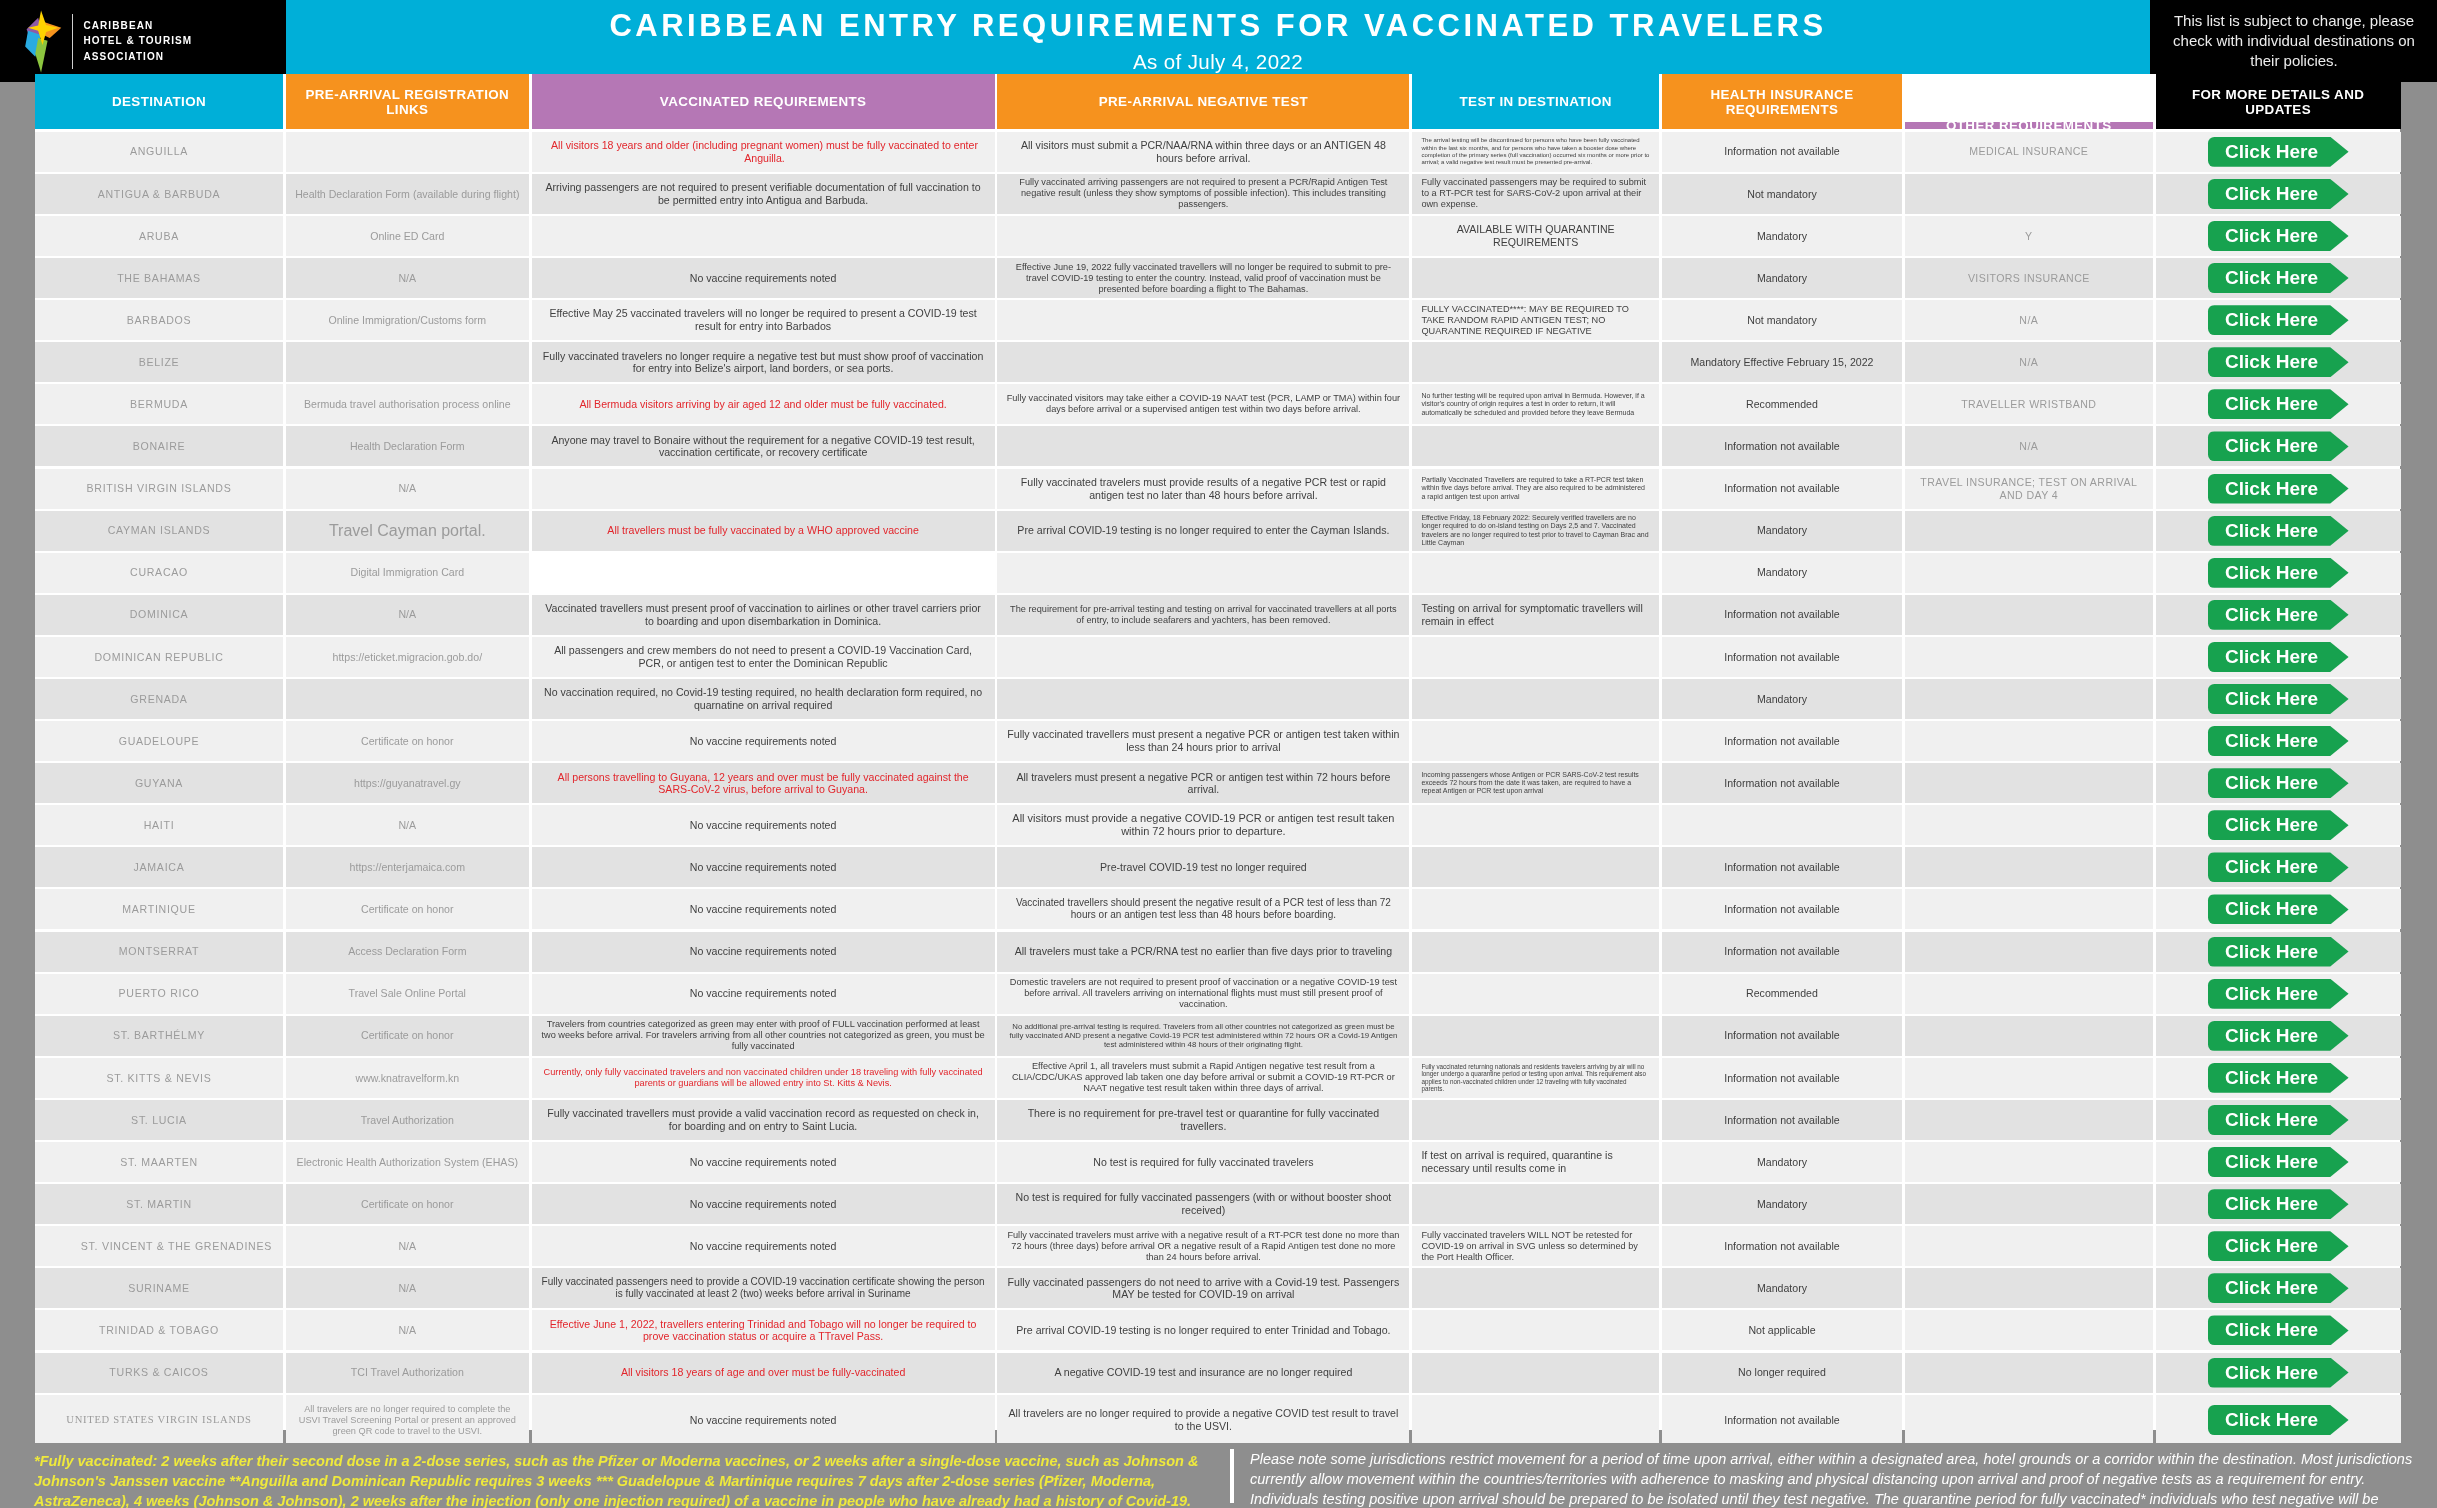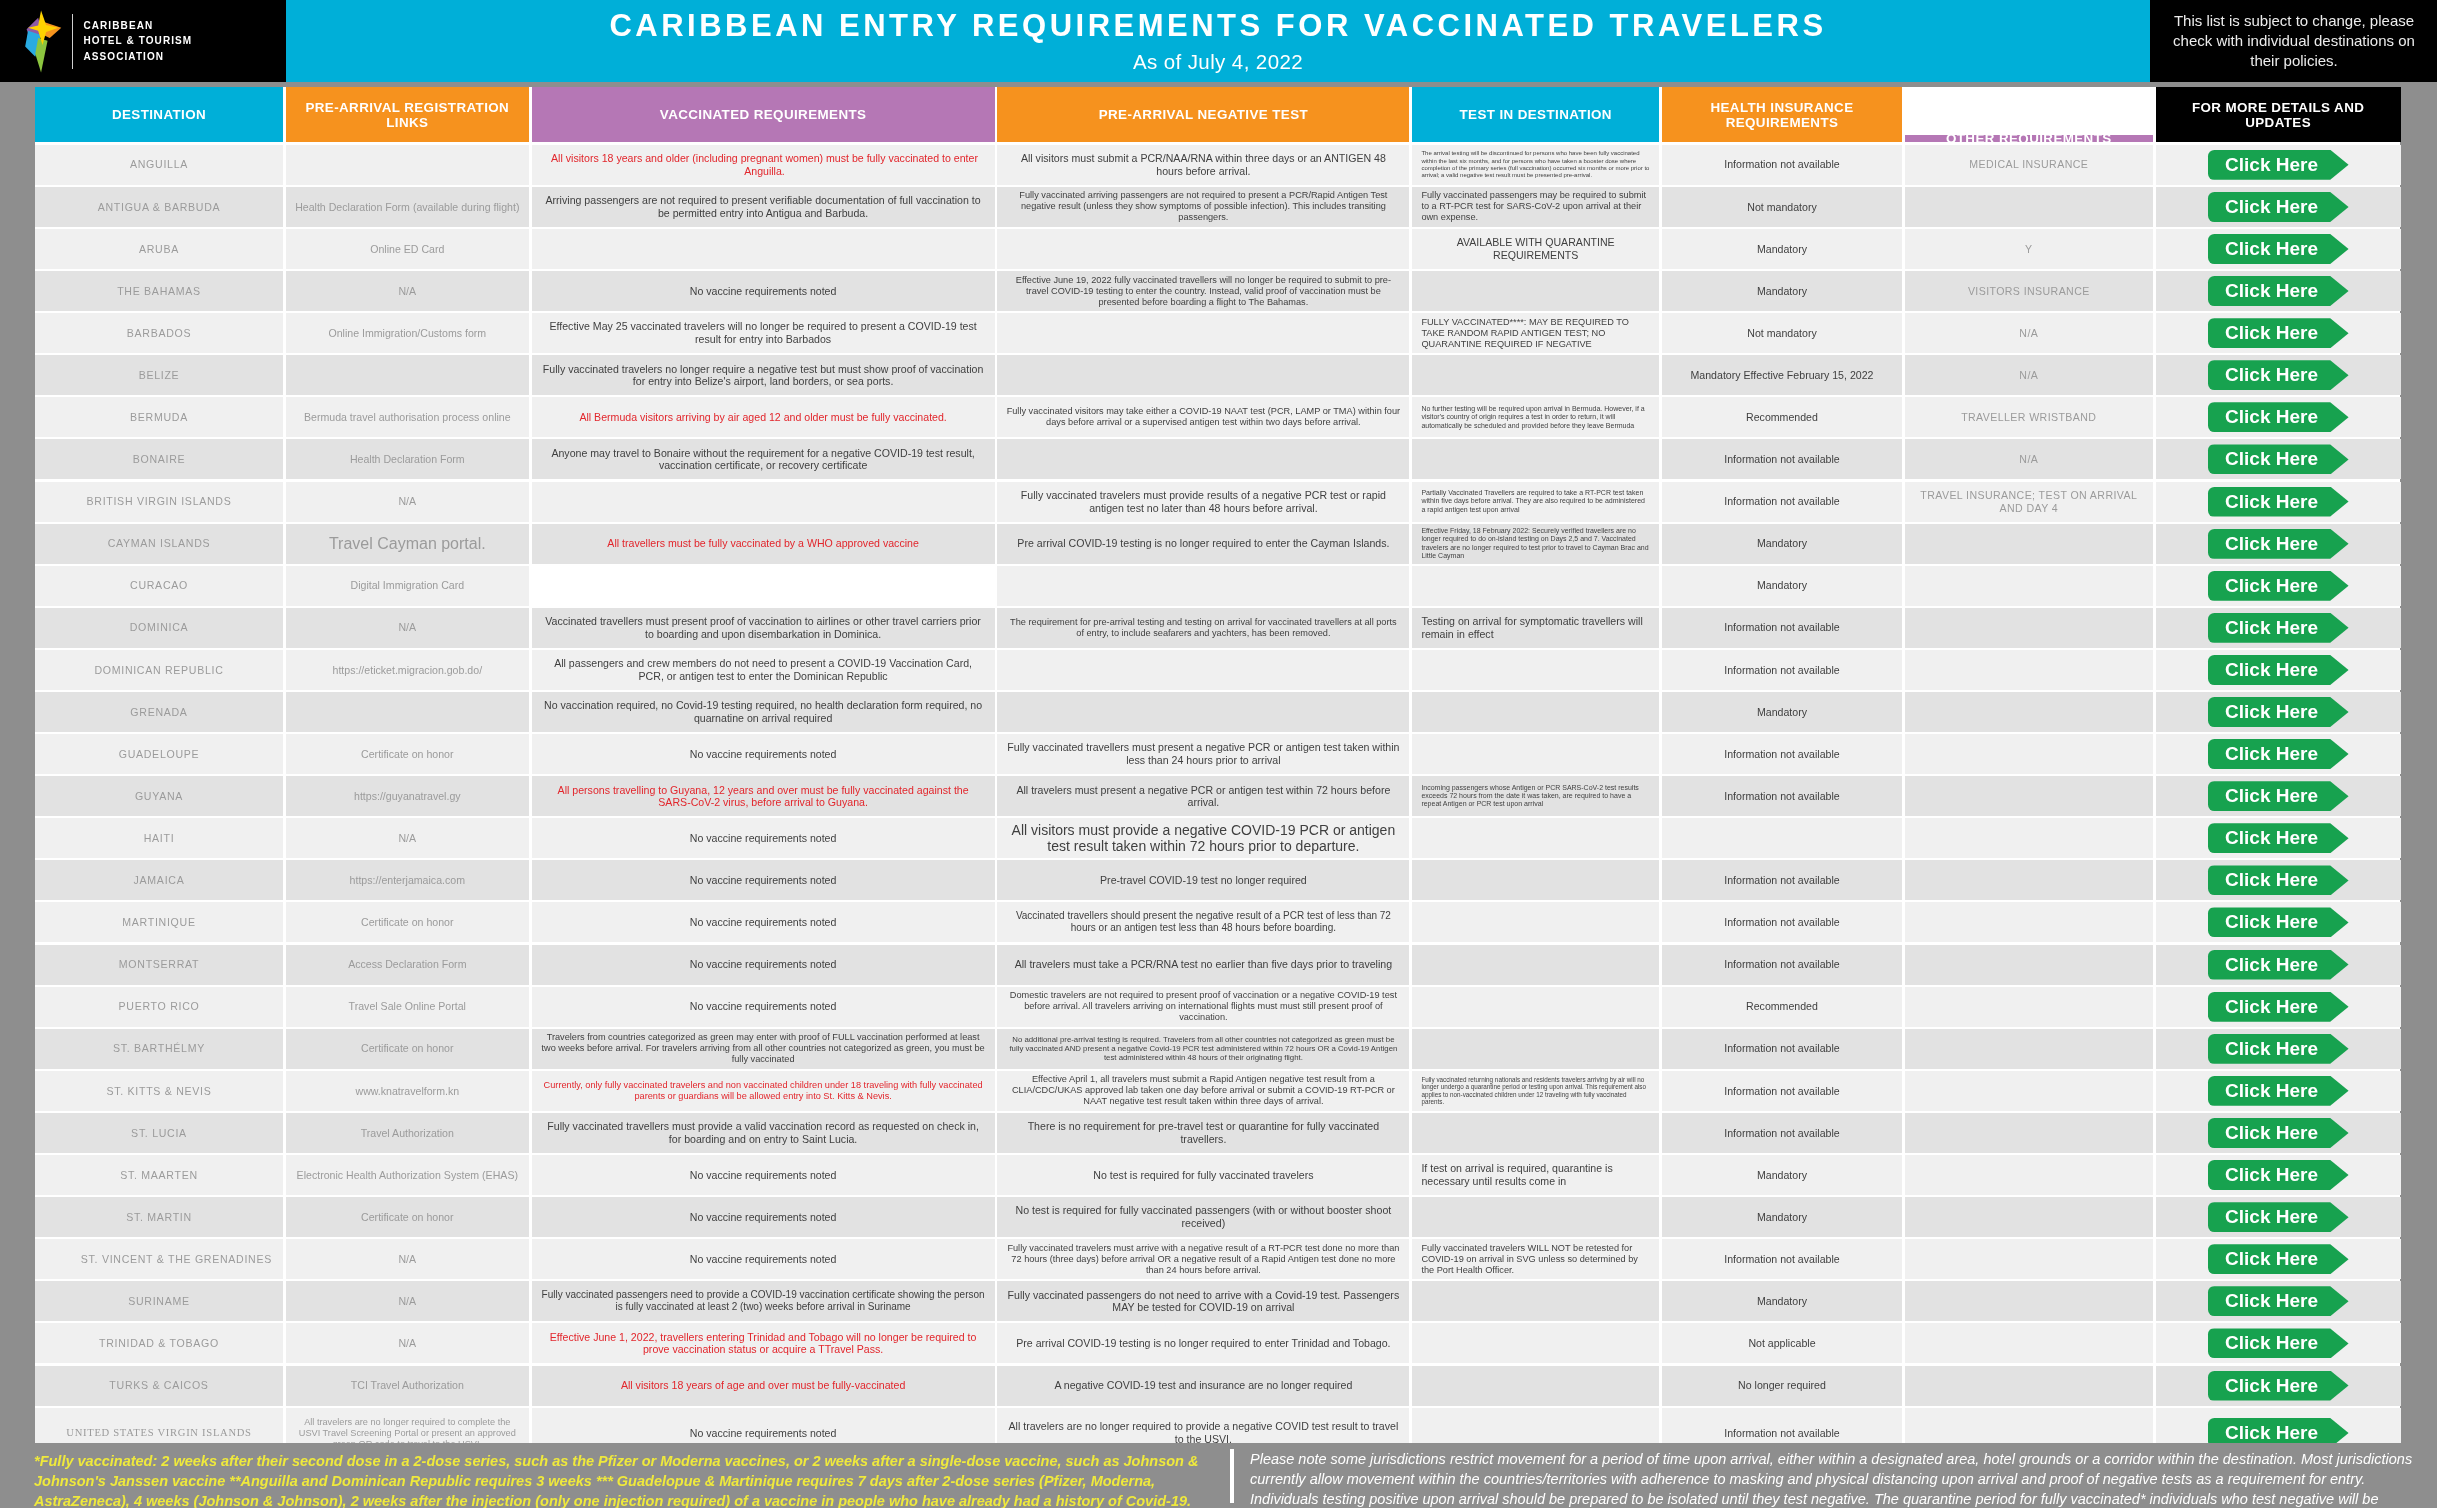--- a/index.html
+++ b/index.html
@@ -17,21 +17,21 @@
   .band-black-right{position:absolute;left:2150px;top:0;width:288px;height:82px;background:#000;
              display:flex;align-items:center;justify-content:center;}
   .main-title{color:#fff;font-size:31px;font-weight:800;letter-spacing:3.5px;white-space:nowrap;}
   .sub-title{color:#fff;font-size:20.5px;margin-top:5.6px;letter-spacing:0.4px;}
   .corner-note{color:#ECECEC;font-size:15px;line-height:1.35;text-align:center;width:254px;}
   .brand{position:absolute;left:20px;top:7px;display:flex;align-items:center;height:68px;}
   .brand svg{display:block;}
   .brand-sep{width:1.4px;height:55px;background:#cfcfcf;margin:0 10px 0 7px;}
   .brand-text{color:#fff;font-size:10px;letter-spacing:1.1px;line-height:1.55;font-weight:600;}
   
-  .table-wrap{position:absolute;left:35px;top:87px;width:2365px;height:1356px;background:#fff;}
+  .table-wrap{position:absolute;left:35px;top:74px;width:2365px;height:1356px;background:#fff;}
   .hdr-row{display:flex;gap:2.8px;height:55px;}
   .hdr-cell{color:#fff;font-weight:700;font-size:13.4px;letter-spacing:0.4px;
             display:flex;align-items:center;justify-content:center;text-align:center;padding:0 5.6px;box-sizing:border-box;}
   .rows{display:flex;flex-direction:column;gap:2.1px;margin-top:2.8px;}
   .row{display:flex;gap:2.8px;height:40px;flex:none;}
   .row.tall{height:51px;}
   .cell{box-sizing:border-box;display:flex;align-items:center;justify-content:center;
         text-align:center;padding:1.4px 9.2px;overflow:hidden;line-height:1.2;color:#3F3F3F;}
   .row-odd  .cell{background:#F0F0F0;}
   .row-even .cell{background:#E2E2E2;}
@@ -291,21 +291,21 @@
     <div class="cell c-insurance w5" style="font-size: 10.6px;">Information not available</div>
     <div class="cell c-other w6"></div>
     <div class="cell c-button w7">
       <button class="click-btn">Click Here</button>
     </div>
   </div>
       <div class="row row-odd">
     <div class="cell c-dest w0" style="font-size: 10.6px;">HAITI</div>
     <div class="cell c-links w1" style="font-size: 10.6px;">N/A</div>
     <div class="cell c-vacc w2" style="font-size: 10.6px;">No vaccine requirements noted</div>
-    <div class="cell c-pretest w3" style="font-size: 14px;">All visitors must provide a negative COVID-19 PCR or antigen test result taken within 72 hours prior to departure.</div>
+    <div class="cell c-pretest w3" style="font-size: 11px;">All visitors must provide a negative COVID-19 PCR or antigen test result taken within 72 hours prior to departure.</div>
     <div class="cell c-testdest w4"></div>
     <div class="cell c-insurance w5"></div>
     <div class="cell c-other w6"></div>
     <div class="cell c-button w7">
       <button class="click-btn">Click Here</button>
     </div>
   </div>
       <div class="row row-even">
     <div class="cell c-dest w0" style="font-size: 10.6px;">JAMAICA</div>
     <div class="cell c-links w1" style="font-size: 10.6px;">https://enterjamaica.com</div>

